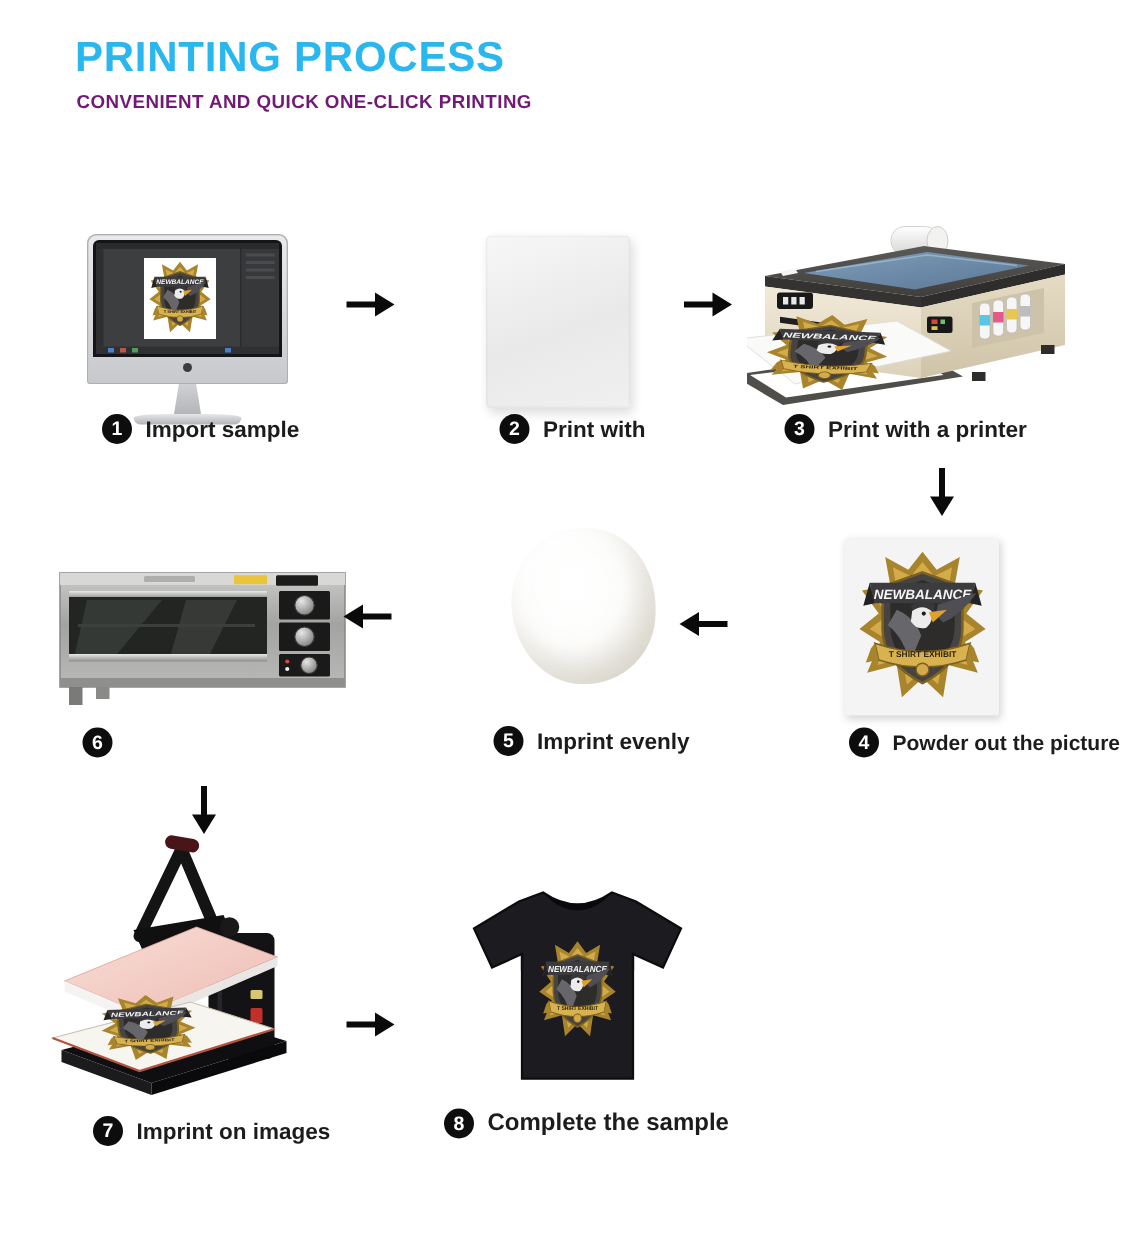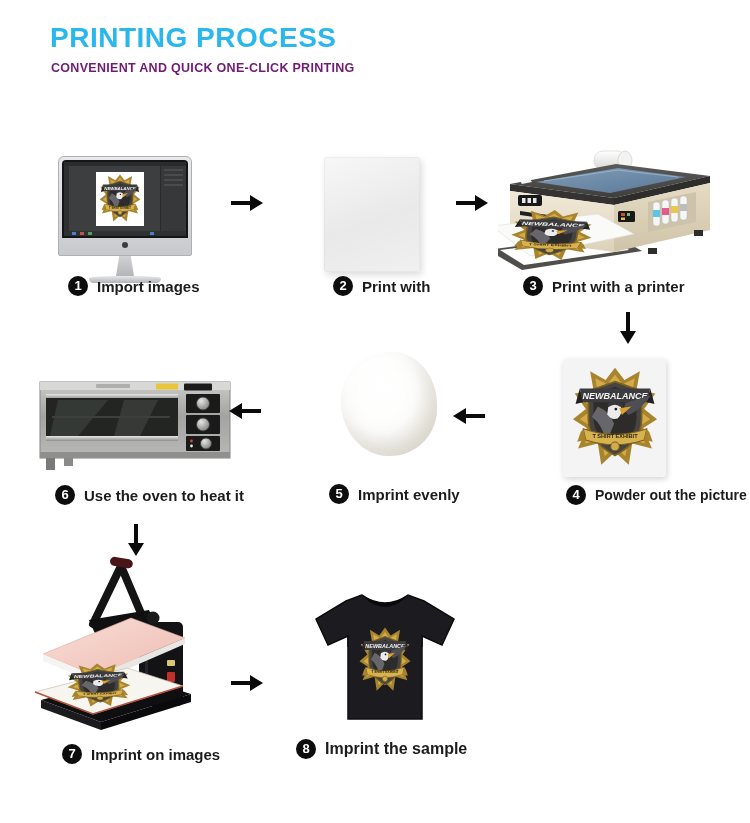--- a/index.html
+++ b/index.html
@@ -308,44 +308,43 @@
   <div class="arrow arrow-right" style="left:231px; top:195px;"></div>
   <div class="arrow arrow-right" style="left:456px; top:195px;"></div>
   <div class="arrow arrow-down" style="left:620px; top:312px;"></div>
   <div class="arrow arrow-left" style="left:453px; top:408px;"></div>
   <div class="arrow arrow-left" style="left:229px; top:403px;"></div>
   <div class="arrow arrow-down" style="left:128px; top:524px;"></div>
   <div class="arrow arrow-right" style="left:231px; top:675px;"></div>
 
   <div class="step-label" style="left:68px;  top:276px;">
     <span class="step-num">1</span>
-    <span>Import images</span>
+    <span>Import sample</span>
   </div>
   <div class="step-label" style="left:333px; top:276px;">
     <span class="step-num">2</span>
     <span>Print with</span>
   </div>
   <div class="step-label" style="left:523px; top:276px;">
     <span class="step-num">3</span>
     <span>Print with a printer</span>
   </div>
   <div class="step-label" style="left:566px; top:485px; font-size:14px;">
     <span class="step-num">4</span>
     <span>Powder out the picture</span>
   </div>
   <div class="step-label" style="left:329px; top:484px;">
     <span class="step-num">5</span>
     <span>Imprint evenly</span>
   </div>
   <div class="step-label" style="left:55px;  top:485px;">
     <span class="step-num">6</span>
-    <span>Use the oven to heat it</span>
   </div>
   <div class="step-label" style="left:62px;  top:744px;">
     <span class="step-num">7</span>
     <span>Imprint on images</span>
   </div>
   <div class="step-label big" style="left:296px; top:739px;">
     <span class="step-num">8</span>
-    <span>Imprint the sample</span>
+    <span>Complete the sample</span>
   </div>
 
 </div>
 
 </body></html>

